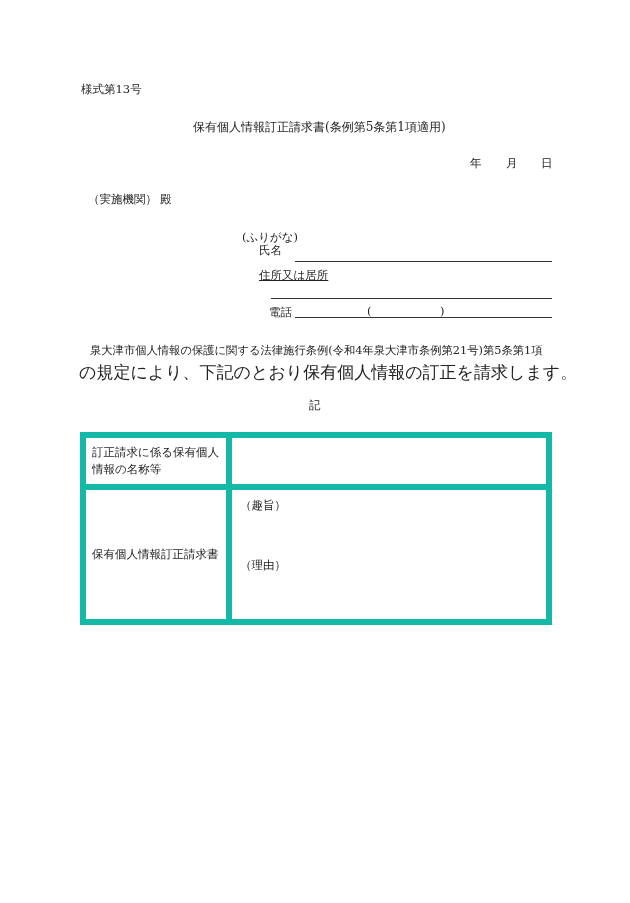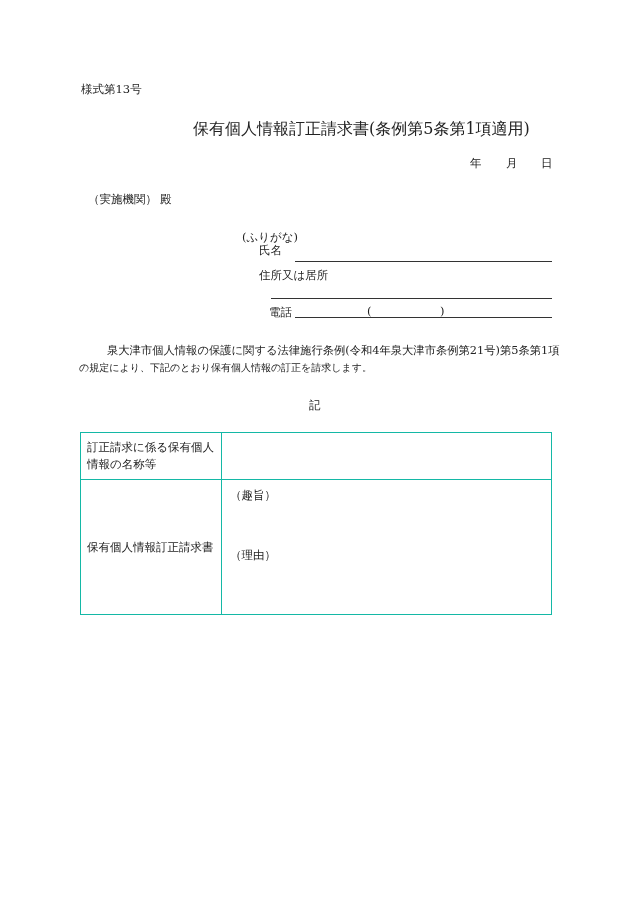--- a/index.html
+++ b/index.html
@@ -6,49 +6,49 @@
   body {
     width: 630px; height: 903px; background: #ffffff; position: relative;
     font-family: "DejaVu Serif", "Liberation Serif", serif; color: #222;
     font-size: 11.5px; overflow: hidden;
   }
   .abs { position: absolute; white-space: nowrap; }
   .line { position: absolute; height: 1px; background: #333; }
   table.form {
     position: absolute; left: 80px; top: 432px; width: 472px; border-collapse: collapse;
   }
-  table.form td { border: 1px solid #14b8a6; vertical-align: middle; padding: 6px 6px; font-size: 11.5px; }
+  table.form td { border: 6px solid #14b8a6; vertical-align: middle; padding: 6px 6px; font-size: 11.5px; }
   .c1 { width: 128px; line-height: 17px; }
   .sub { position: absolute; left: 8px; }
 </style>
 </head>
 <body>
 
 <div class="abs" style="left:81px;top:82px;">様式第13号</div>
-<div class="abs" style="left:193px;top:119px;font-size:16px;">保有個人情報訂正請求書(条例第5条第1項適用)</div>
+<div class="abs" style="left:193px;top:119px;font-size:12px;">保有個人情報訂正請求書(条例第5条第1項適用)</div>
 
 <div class="abs" style="left:470px;top:156px;">年</div>
 <div class="abs" style="left:506px;top:156px;">月</div>
 <div class="abs" style="left:541px;top:156px;">日</div>
 
 <div class="abs" style="left:88px;top:192px;">（実施機関）</div>
 <div class="abs" style="left:160px;top:192px;">殿</div>
 
 <div class="abs" style="left:242px;top:230px;">(ふりがな)</div>
 <div class="abs" style="left:259px;top:243px;">氏名</div>
 <div class="line" style="left:295px;top:261px;width:257px;"></div>
-<div class="abs" style="left:259px;top:268px;">住所又は居所</div>
+<div class="abs" style="left:259px;top:268px;text-decoration:underline;">住所又は居所</div>
 <div class="line" style="left:271px;top:298px;width:281px;"></div>
 <div class="abs" style="left:269px;top:305px;">電話</div>
 <div class="abs" style="left:367px;top:304px;">(</div>
 <div class="abs" style="left:440px;top:304px;">)</div>
 <div class="line" style="left:295px;top:317px;width:257px;"></div>
 
-<div class="abs" style="left:107px;top:343px;font-size:11.3px;">泉大津市個人情報の保護に関する法律施行条例(令和4年泉大津市条例第21号)第5条第1項</div>
-<div class="abs" style="left:79px;top:361px;font-size:10px;">の規定により、下記のとおり保有個人情報の訂正を請求します。</div>
+<div class="abs" style="left:90px;top:343px;font-size:11.3px;">泉大津市個人情報の保護に関する法律施行条例(令和4年泉大津市条例第21号)第5条第1項</div>
+<div class="abs" style="left:79px;top:361px;font-size:17px;">の規定により、下記のとおり保有個人情報の訂正を請求します。</div>
 
 <div class="abs" style="left:309px;top:398px;">記</div>
 
 <table class="form">
   <tbody>
       <tr style="height:46px;">
     <td class="c1">訂正請求に係る保有個人情報の名称等</td>
     <td></td>
   </tr>
   <tr style="height:135px;">

